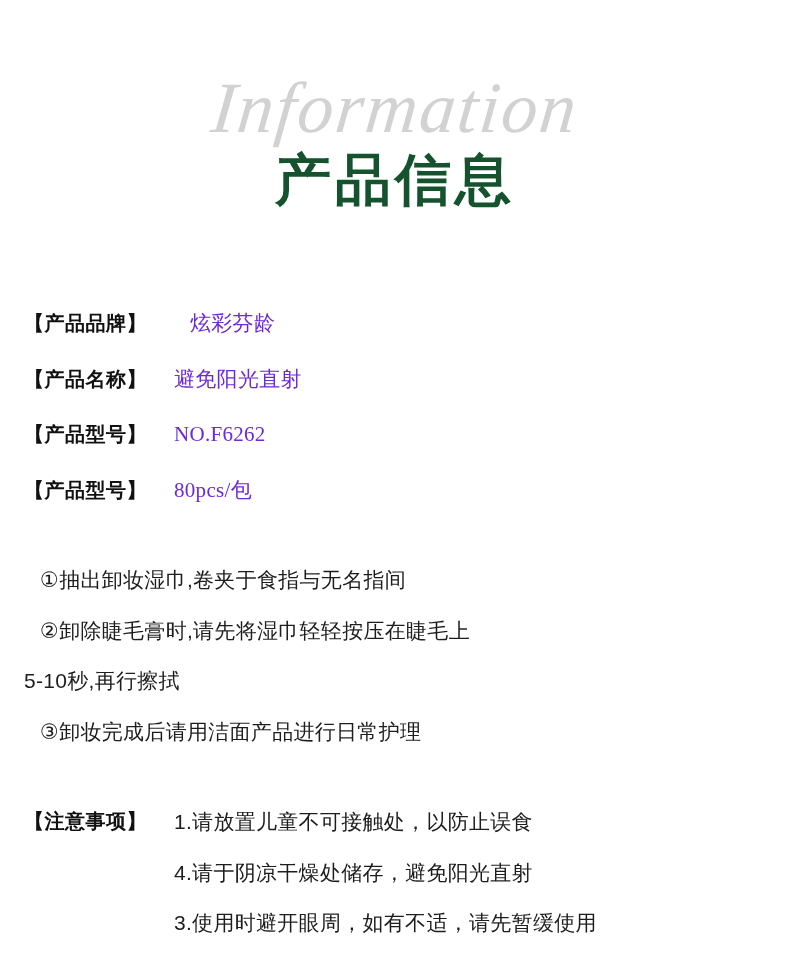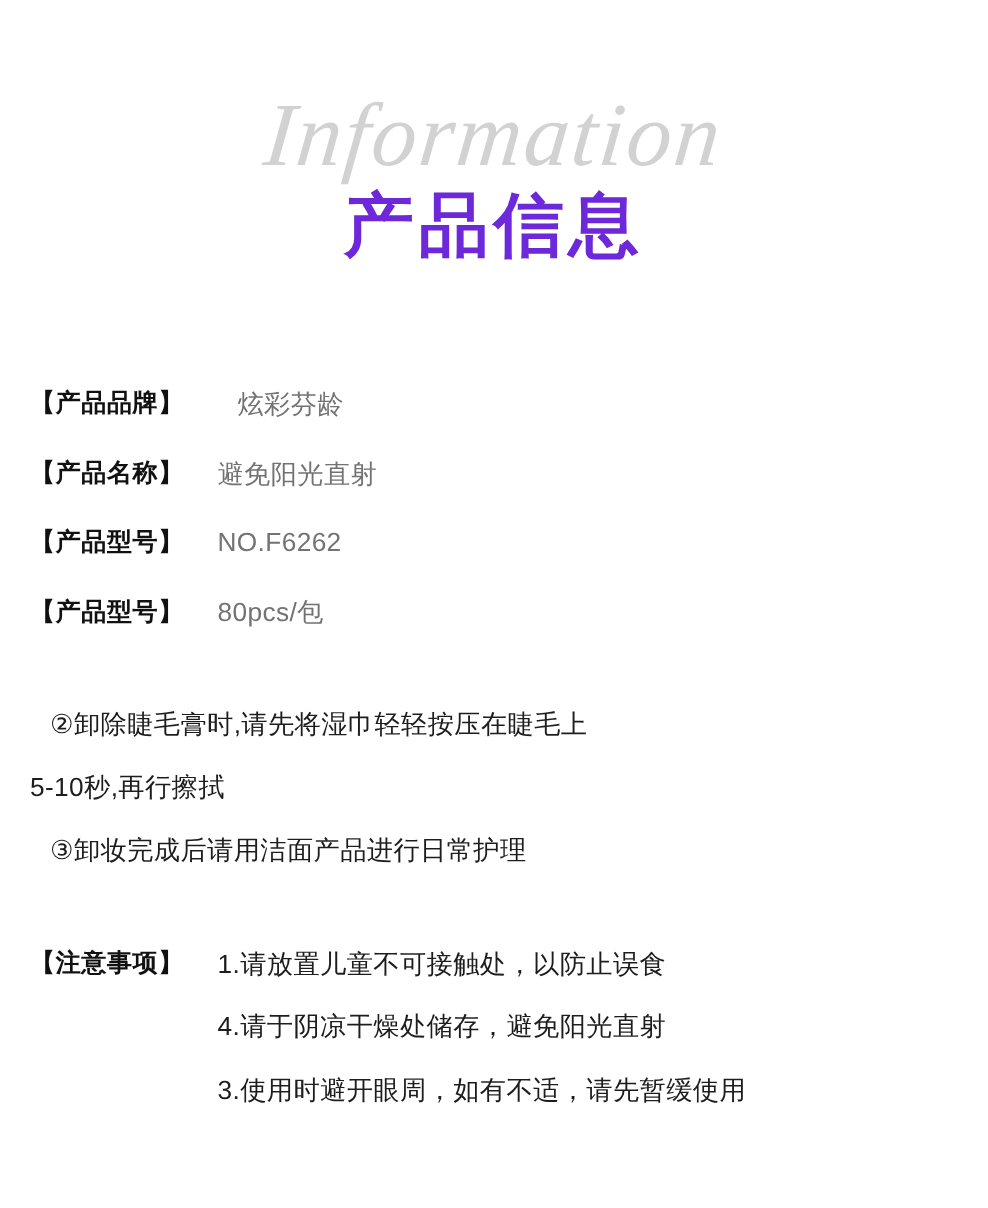--- a/index.html
+++ b/index.html
@@ -41,21 +41,21 @@
   .cn-title {
     position: absolute;
     top: 148px;
     left: 0;
     width: 100%;
     text-align: center;
     font-family: "Liberation Sans", "DejaVu Sans", sans-serif;
     font-size: 56px;
     font-weight: 700;
     letter-spacing: 4px;
-    color: #6d28d9;
+    color: #14532d;
     line-height: 1.15;
   }
 
   
   .info {
     padding: 58px 0 0 0;
   }
   .row {
     display: flex;
     align-items: flex-start;
@@ -67,23 +67,24 @@
     font-size: 20px;
     font-weight: 700;
     color: #111111;
     letter-spacing: 0.5px;
     line-height: 1.5;
     white-space: nowrap;
   }
   .value {
     font-size: 21px;
     font-weight: 400;
-    color: #737373;
+    color: #6d28d9;
     line-height: 1.5;
     letter-spacing: 0.3px;
+    font-family: Liberation Serif, serif;
   }
   .value.indent {
     padding-left: 16px;
   }
   .lines {
     flex: 1 1 auto;
   }
   .lines .line {
     font-size: 21px;
     color: #1d1d1d;
@@ -130,20 +131,21 @@
 
   <div class="row">
     <div class="label">【产品型号】</div>
     <div class="value">80pcs/包</div>
   </div>
 
   <div class="spacer-md"></div>
 
   <div class="row">
     <div class="lines">
+      <div class="line ind">①抽出卸妆湿巾,卷夹于食指与无名指间</div>
       <div class="line ind">②卸除睫毛膏时,请先将湿巾轻轻按压在睫毛上</div>
       <div class="line cont">5-10秒,再行擦拭</div>
       <div class="line ind">③卸妆完成后请用洁面产品进行日常护理</div>
     </div>
   </div>
 
   <div class="spacer-md"></div>
 
   <div class="row">
     <div class="label">【注意事项】</div>

